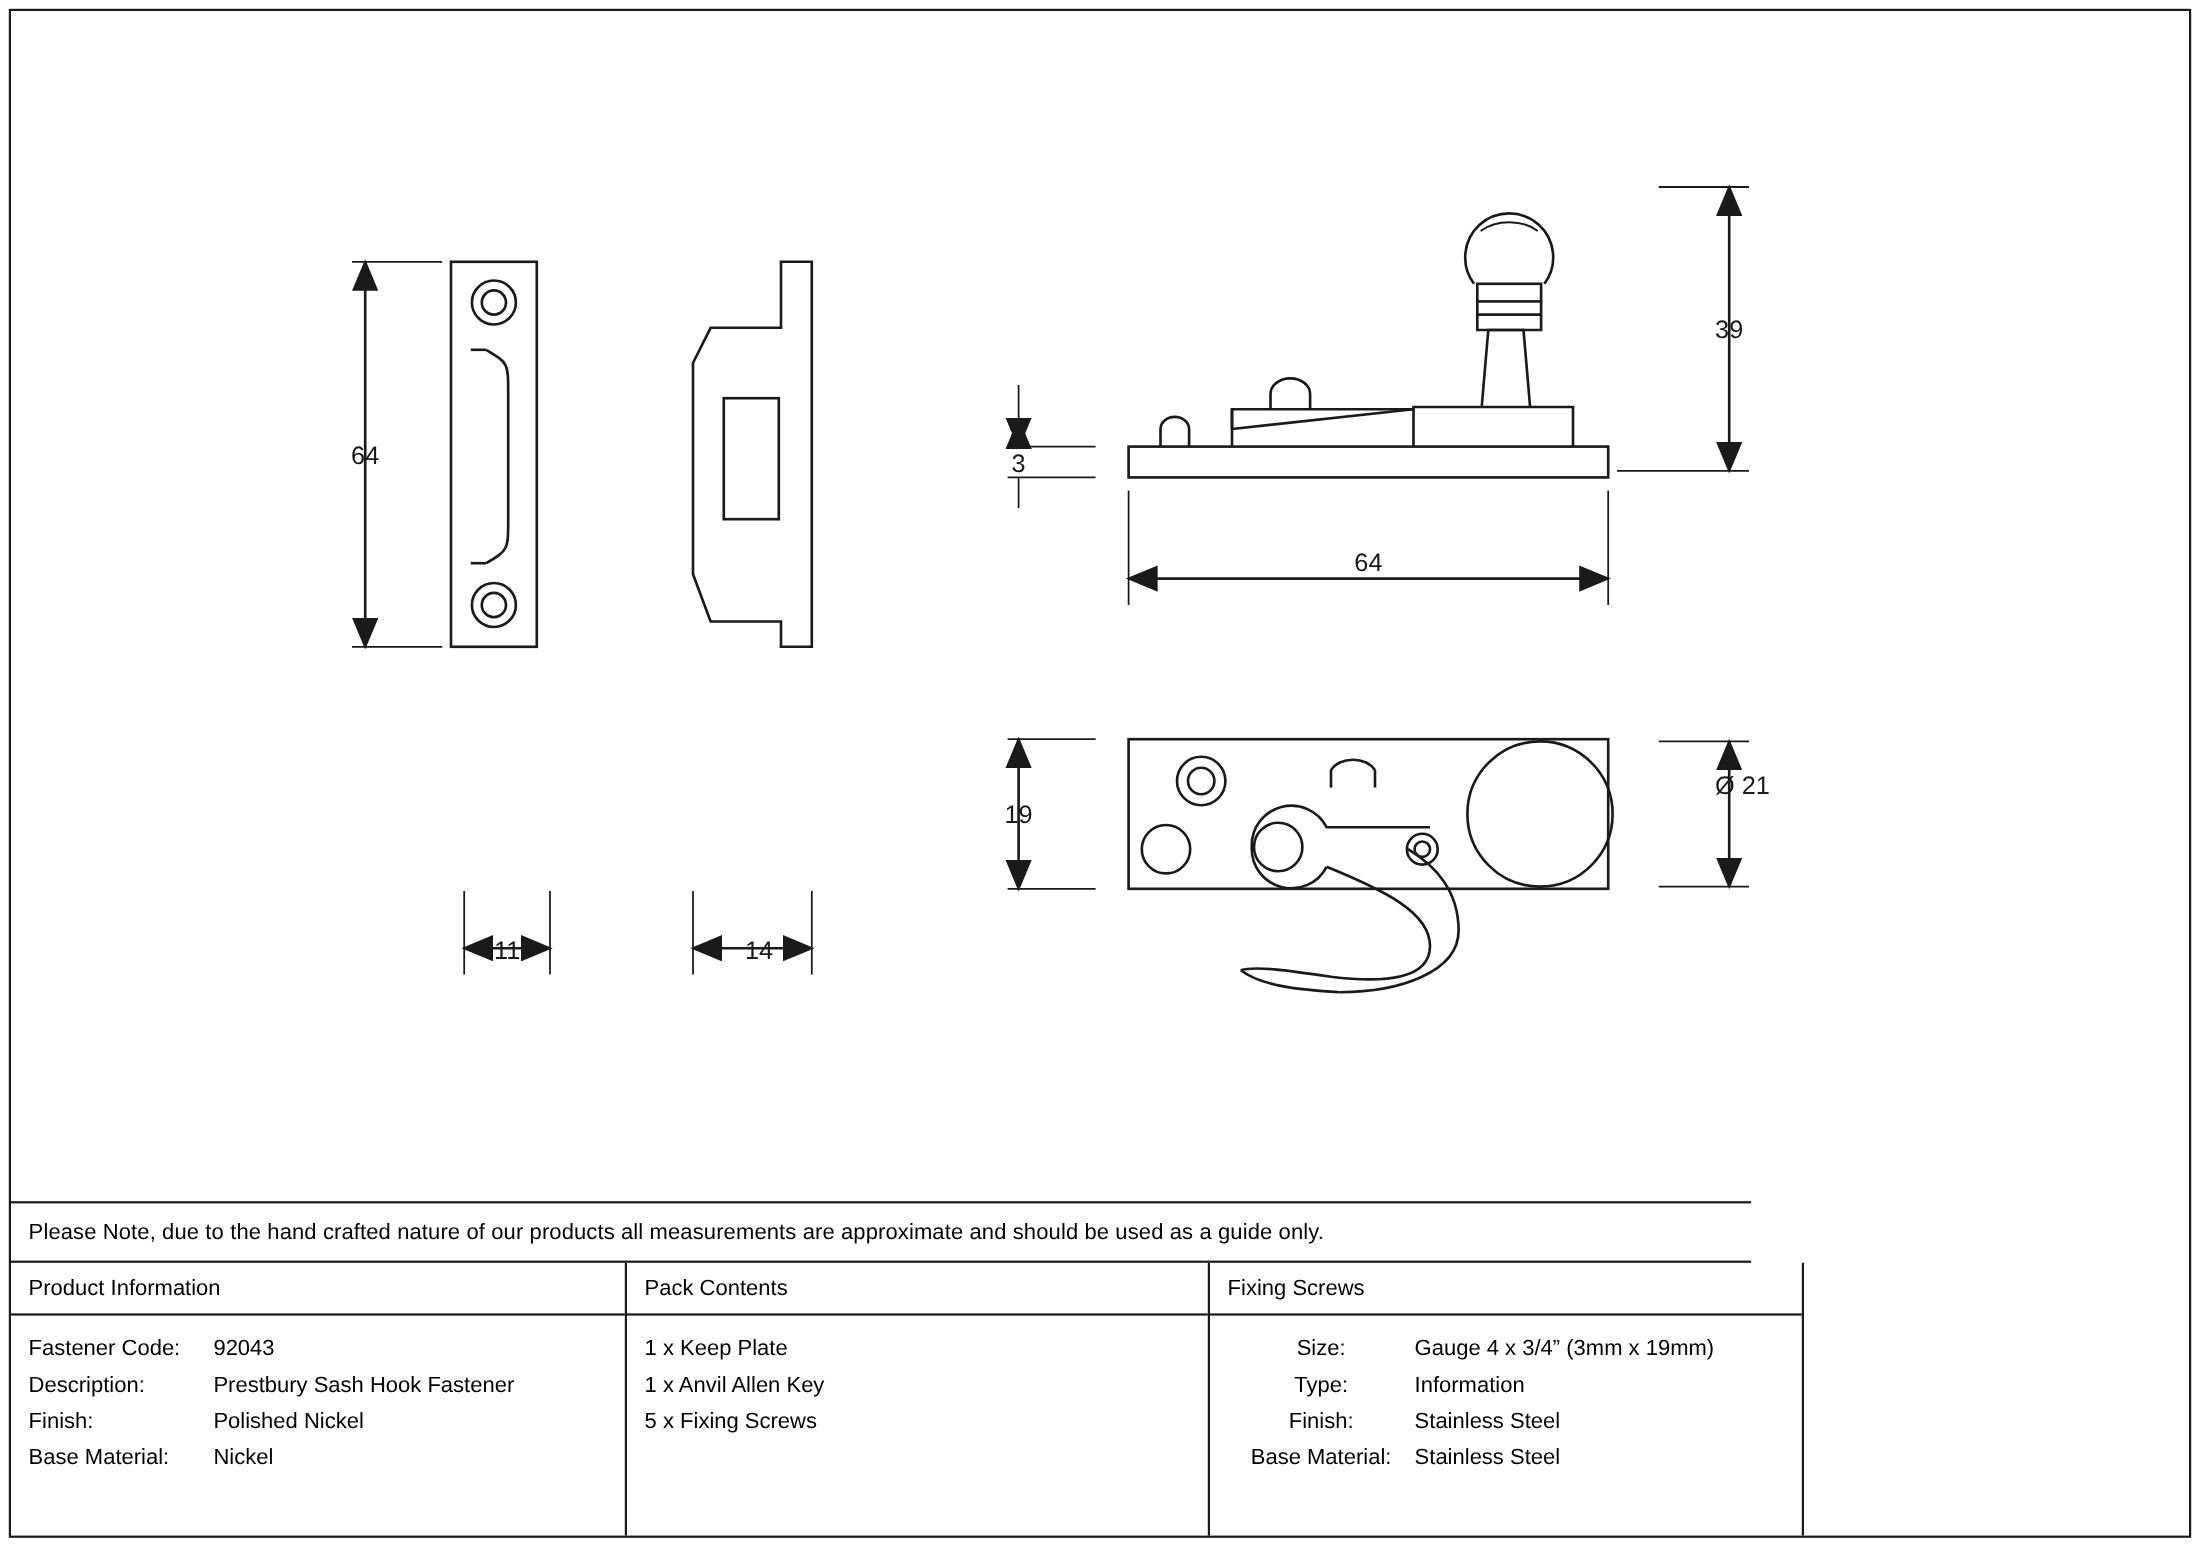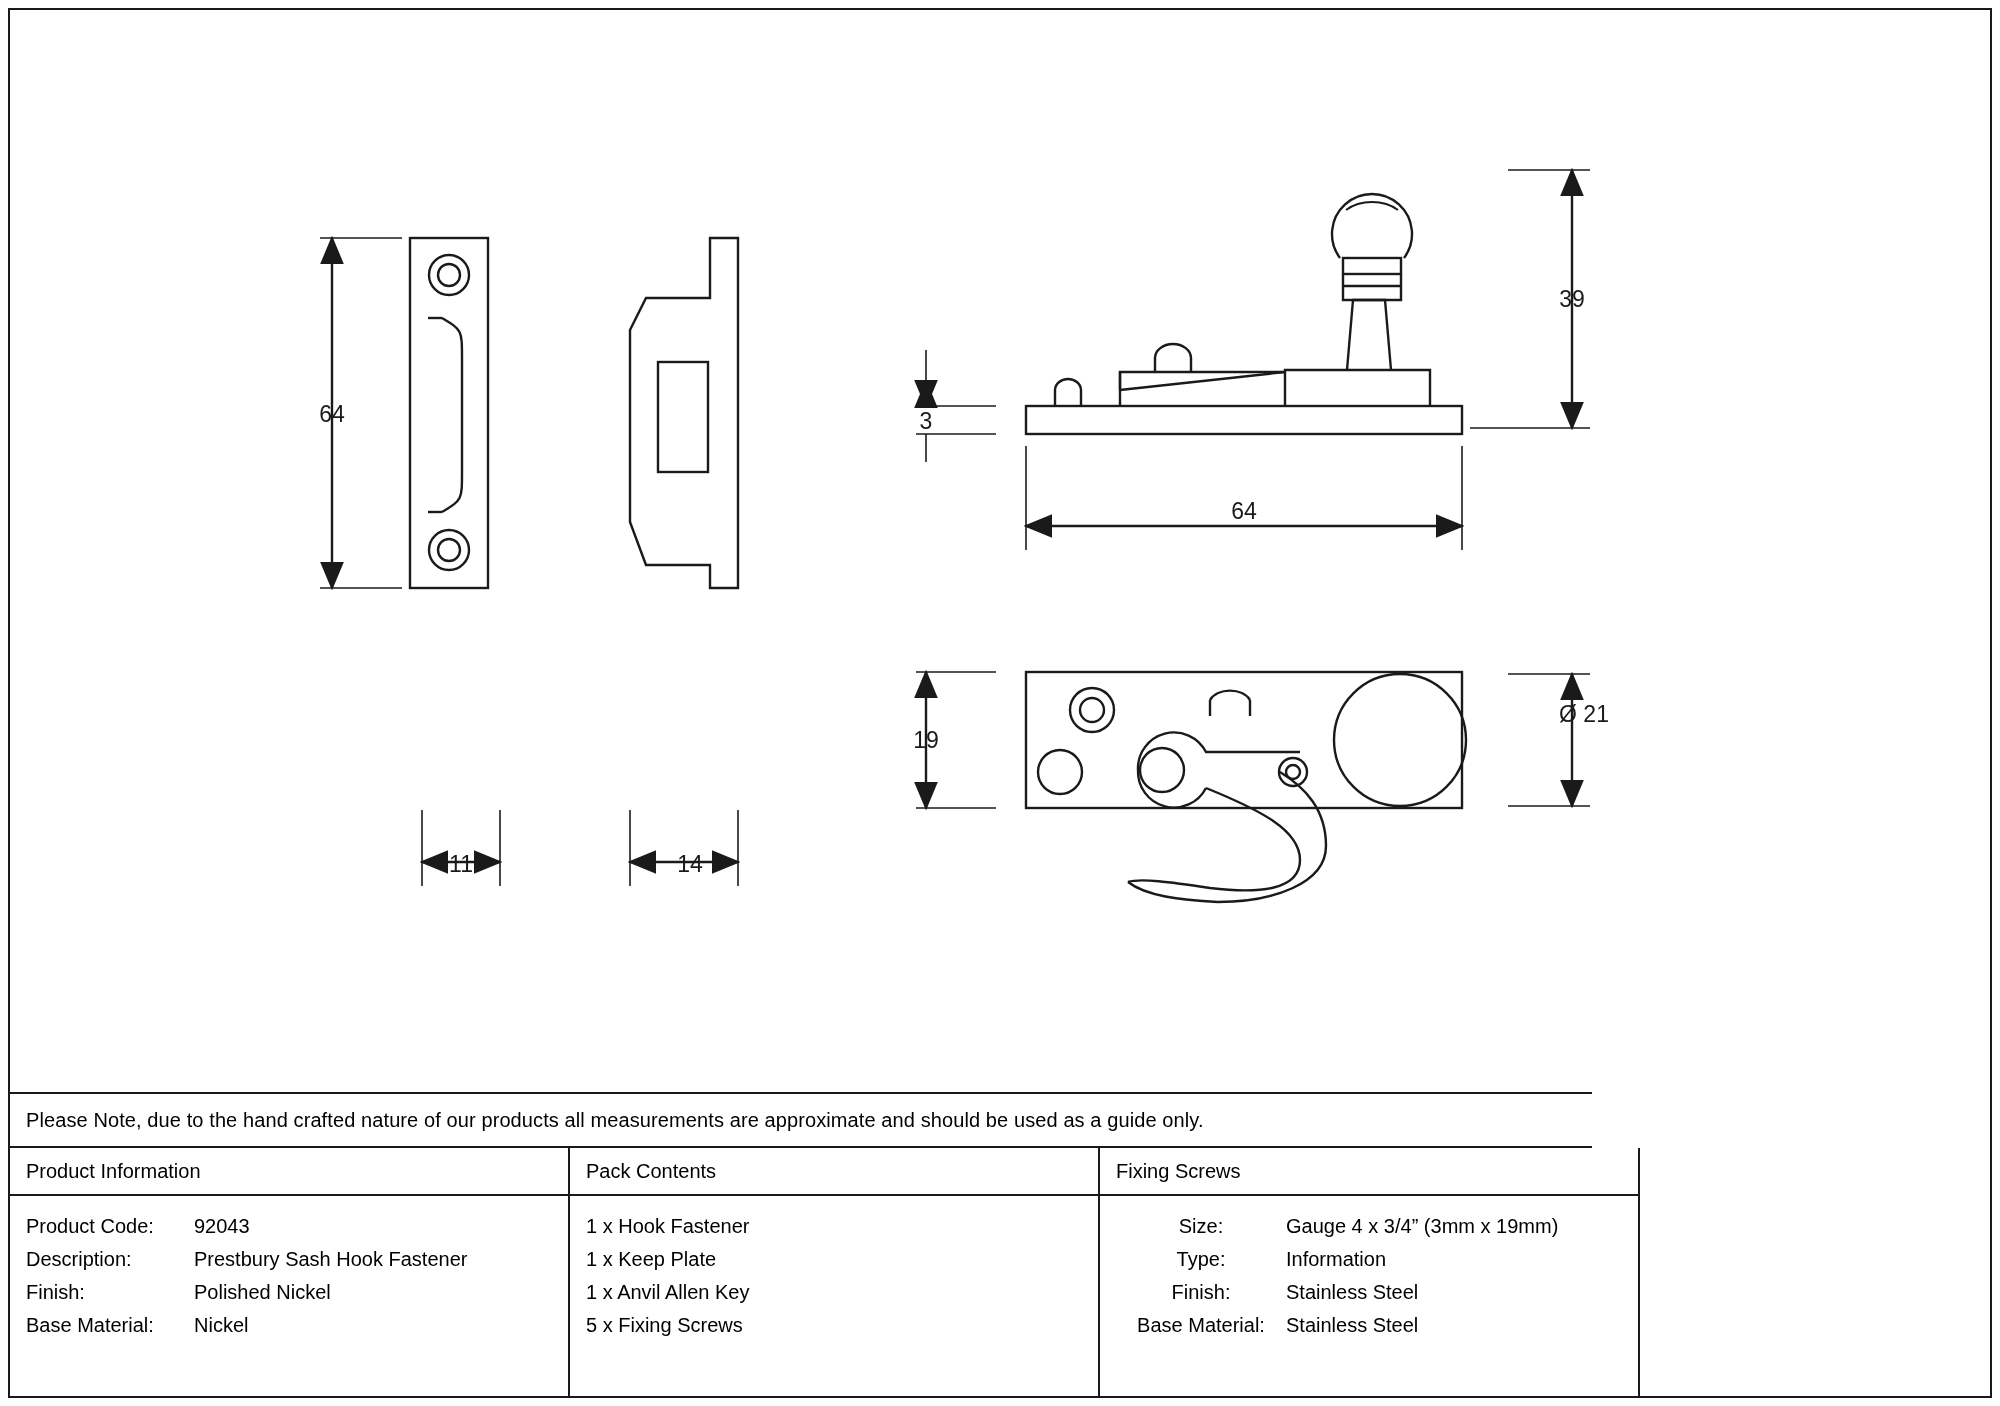--- a/index.html
+++ b/index.html
@@ -258,42 +258,41 @@
   <div class="note-row">
     <div class="note-text">Please Note, due to the hand crafted nature of our products all measurements are approximate and should be used as a guide only.</div>
   </div>
 
   <div class="table-area">
 
     <div class="col col-a">
       <div class="col-head">Product Information</div>
       <div class="col-body">
         <div class="kv">
-          <span class="k">Product Code:</span>
+          <span class="k">Fastener Code:</span>
           <span class="v">92043</span>
         </div>
         <div class="kv">
           <span class="k">Description:</span>
           <span class="v">Prestbury Sash Hook Fastener</span>
         </div>
         <div class="kv">
           <span class="k">Finish:</span>
           <span class="v">Polished Nickel</span>
         </div>
         <div class="kv">
           <span class="k">Base Material:</span>
           <span class="v">Nickel</span>
         </div>
       </div>
     </div>
 
     <div class="col col-b">
       <div class="col-head">Pack Contents</div>
       <div class="col-body">
-        <span class="plain-line">1 x Hook Fastener</span>
         <span class="plain-line">1 x Keep Plate</span>
         <span class="plain-line">1 x Anvil Allen Key</span>
         <span class="plain-line">5 x Fixing Screws</span>
       </div>
     </div>
 
     <div class="col col-c">
       <div class="col-head">Fixing Screws</div>
       <div class="col-body">
         <div class="kv kv-wide">

